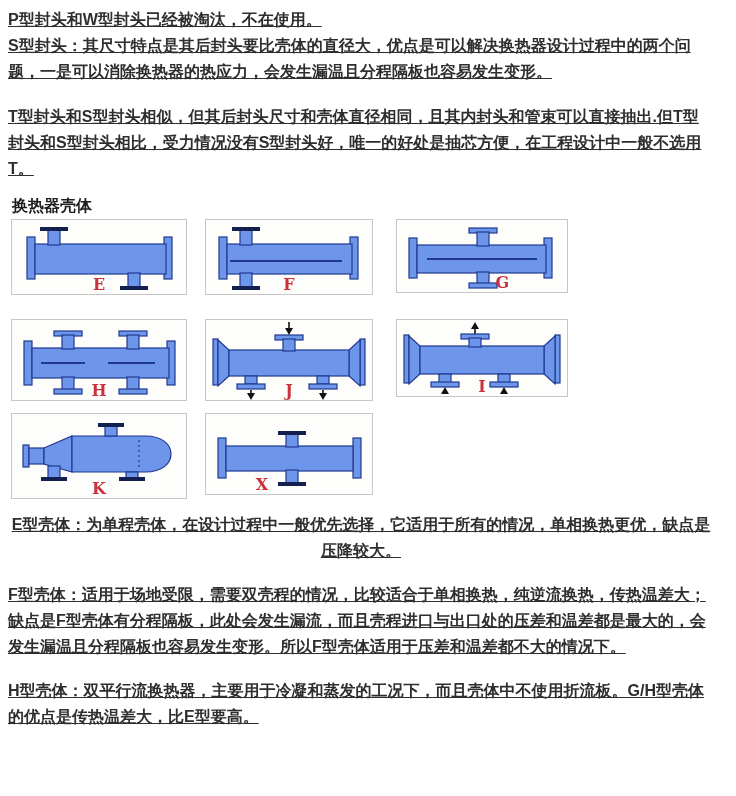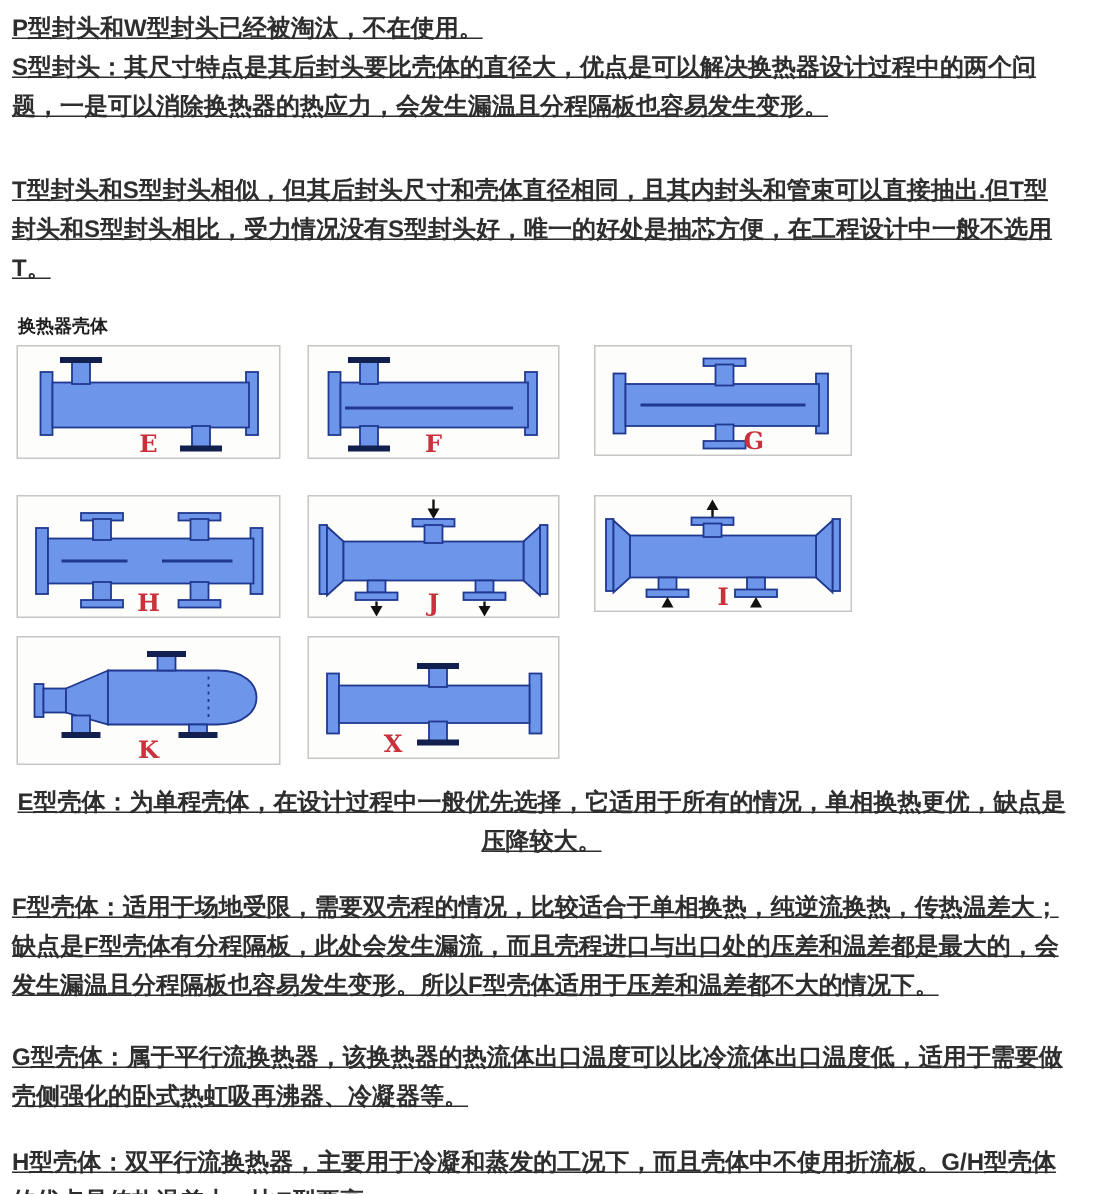--- a/index.html
+++ b/index.html
@@ -8,22 +8,22 @@
   }
   *{box-sizing:border-box;}
   html,body{margin:0;padding:0;background:#ffffff;}
   body{
     width:736px; height:796px; overflow:hidden;
     font-family:"Liberation Sans","DejaVu Sans",sans-serif;
     font-weight:bold; font-size:16px; line-height:26px; color:var(--text);
   }
   .doc{padding:7px 0 0 8px;}
   .para{margin:0; width:706px; letter-spacing:0;text-decoration:underline;}
-  .gap-t{margin-top:30px;}
-  .diag-heading{margin:15px 0 4px 4px; font-size:12px; line-height:18px; color:#1d1d1d;}
+  .gap-t{margin-top:19px;}
+  .diag-heading{margin:15px 0 4px 4px; font-size:16px; line-height:18px; color:#1d1d1d;}
   .diag-row{display:flex; align-items:flex-start; margin-left:3px;}
   .row2{margin-top:24px;} .row3{margin-top:12px;}
   .diag-box{
     position:relative; margin:0; background:var(--box-bg);
     border:1px solid var(--box-border); flex:0 0 auto;
   }
   .b-e{width:176px;height:76px;margin-right:18px;}
   .b-f{width:168px;height:76px;margin-right:23px;}
   .b-g{width:172px;height:74px;}
   .b-h{width:176px;height:82px;margin-right:18px;}
@@ -202,16 +202,15 @@
           <rect class="cap" x="72" y="68" width="28" height="4"></rect>
         </svg>
         <figcaption class="diag-label lbl-x">X</figcaption>
       </figure>
 
     </div>
   </div>
 
   <p class="para mt-e">E型壳体：为单程壳体，在设计过程中一般优先选择，它适用于所有的情况，单相换热更优，缺点是压降较大。</p>
   <p class="para mt-f">F型壳体：适用于场地受限，需要双壳程的情况，比较适合于单相换热，纯逆流换热，传热温差大；缺点是F型壳体有分程隔板，此处会发生漏流，而且壳程进口与出口处的压差和温差都是最大的，会发生漏温且分程隔板也容易发生变形。所以F型壳体适用于压差和温差都不大的情况下。</p>
-  <p class="para mt-g">G型壳体：属于平行流换热器，该换热器的热流体出口温度可以比冷流体出口温度低，适用于需要做壳侧强化的卧式热虹吸再沸器、冷凝器等。</p>
   <p class="para mt-h">H型壳体：双平行流换热器，主要用于冷凝和蒸发的工况下，而且壳体中不使用折流板。G/H型壳体的优点是传热温差大，比E型要高。</p>
 
 </div>
 
 </body></html>

